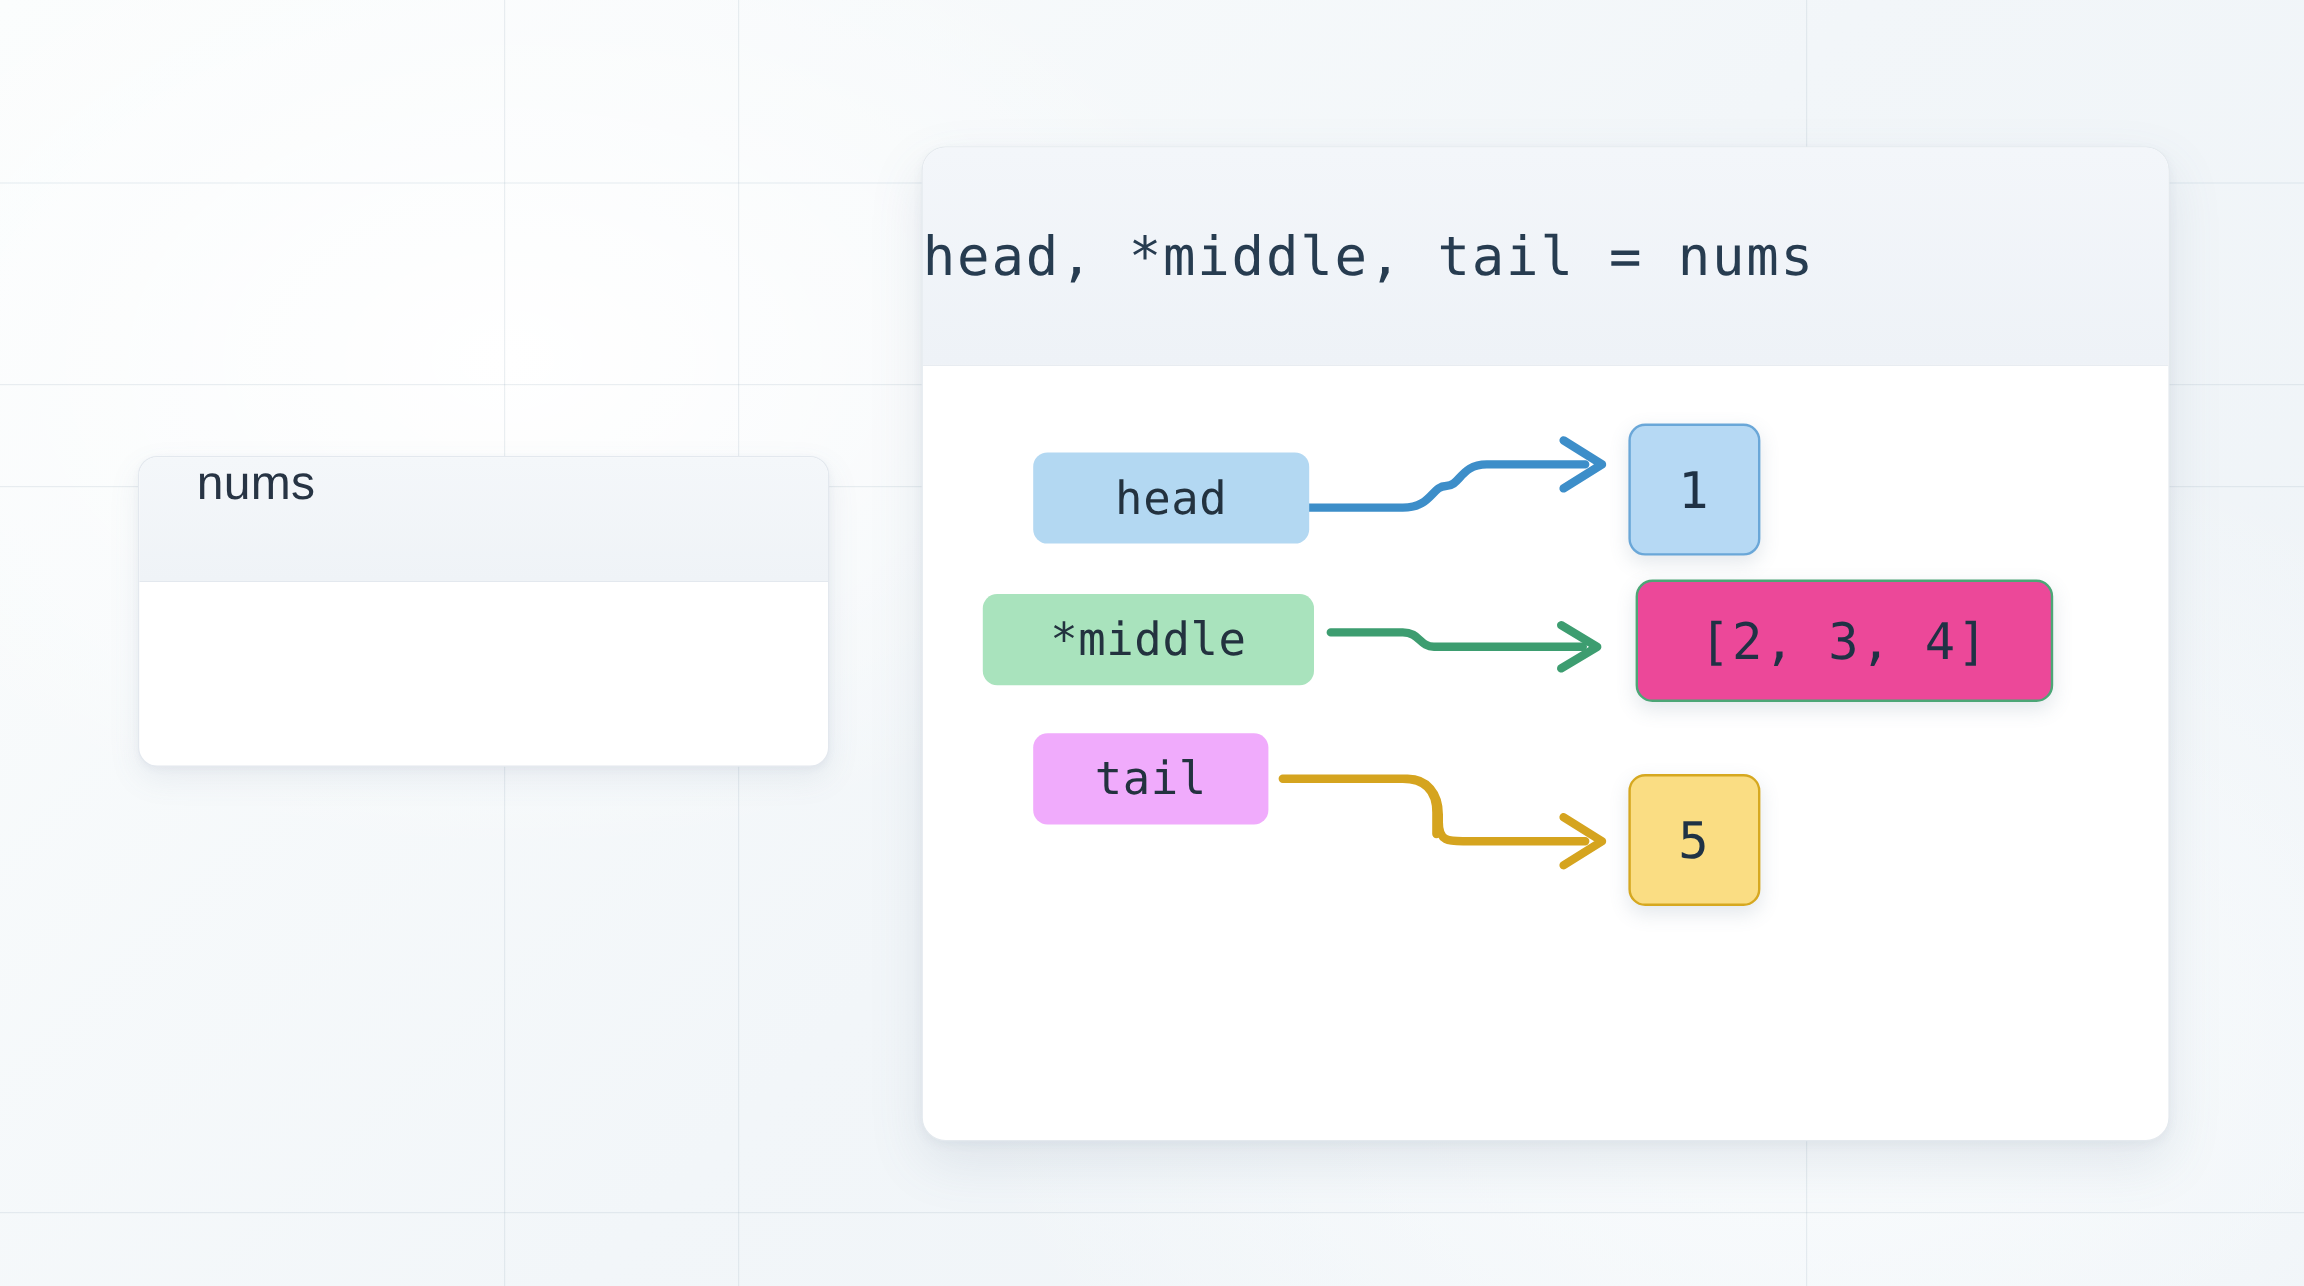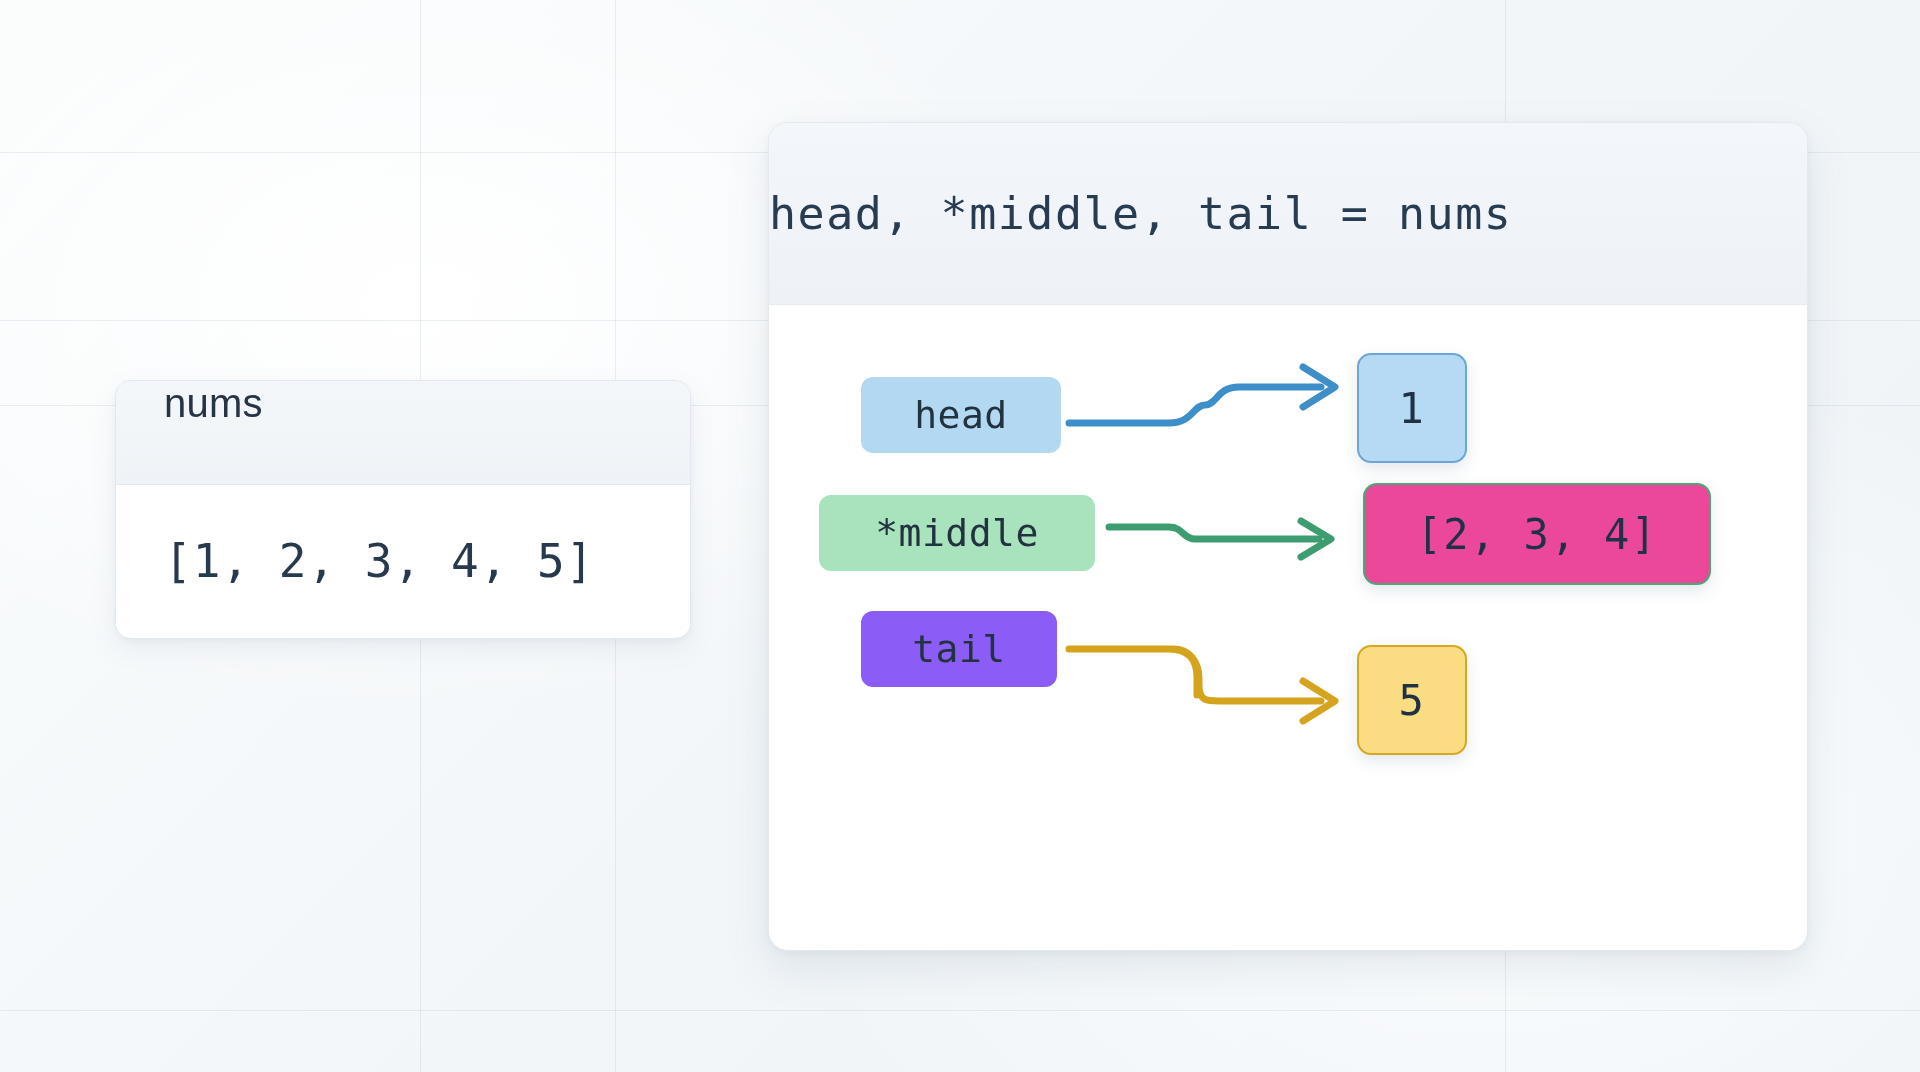--- a/index.html
+++ b/index.html
@@ -138,21 +138,21 @@
     font-family: "DejaVu Sans Mono", monospace;
     font-size: 42px;
     color: #1f3245;
     letter-spacing: 1.5px;
     box-sizing: border-box;
     box-shadow: 0 6px 16px rgba(90,110,135,0.16);
   }
 
   
   #pill-head {
-    left: 92px; top: 72px; width: 200px; height: 76px;
+    left: 92px; top: 72px; width: 230px; height: 76px;
     background: #b3d8f2;
   }
   #box-head {
     left: 588px; top: 48px; width: 110px; height: 110px;
     background: #b6d9f4;
     border: 2px solid #6aa7d8;
   }
 
   
   #pill-middle {
@@ -161,21 +161,21 @@
   }
   #box-middle {
     left: 594px; top: 178px; width: 348px; height: 102px;
     background: #ec4899;
     border: 2px solid #4ca676;
   }
 
   
   #pill-tail {
     left: 92px; top: 306px; width: 196px; height: 76px;
-    background: #8b5cf6;
+    background: #f0abfc;
   }
   #box-tail {
     left: 588px; top: 340px; width: 110px; height: 110px;
     background: #fadd83;
     border: 2px solid #d6a820;
   }
 </style>
 </head>
 <body>
 
@@ -186,23 +186,20 @@
 <div class="gridline v" style="left:1505px"></div>
 <div class="gridline h" style="top:152px"></div>
 <div class="gridline h" style="top:320px"></div>
 <div class="gridline h" style="top:405px"></div>
 <div class="gridline h" style="top:1010px"></div>
 
 <div id="nums-card">
   <div class="card-head">
     <span>nums</span>
   </div>
-  <div class="card-body">
-    <span>[1, 2, 3, 4, 5]</span>
-  </div>
 </div>
 
 <div id="main-card">
 
   <div id="code-header">
     <div class="code-text">head, *middle, tail = nums</div>
   </div>
 
   <div id="diagram">
 

